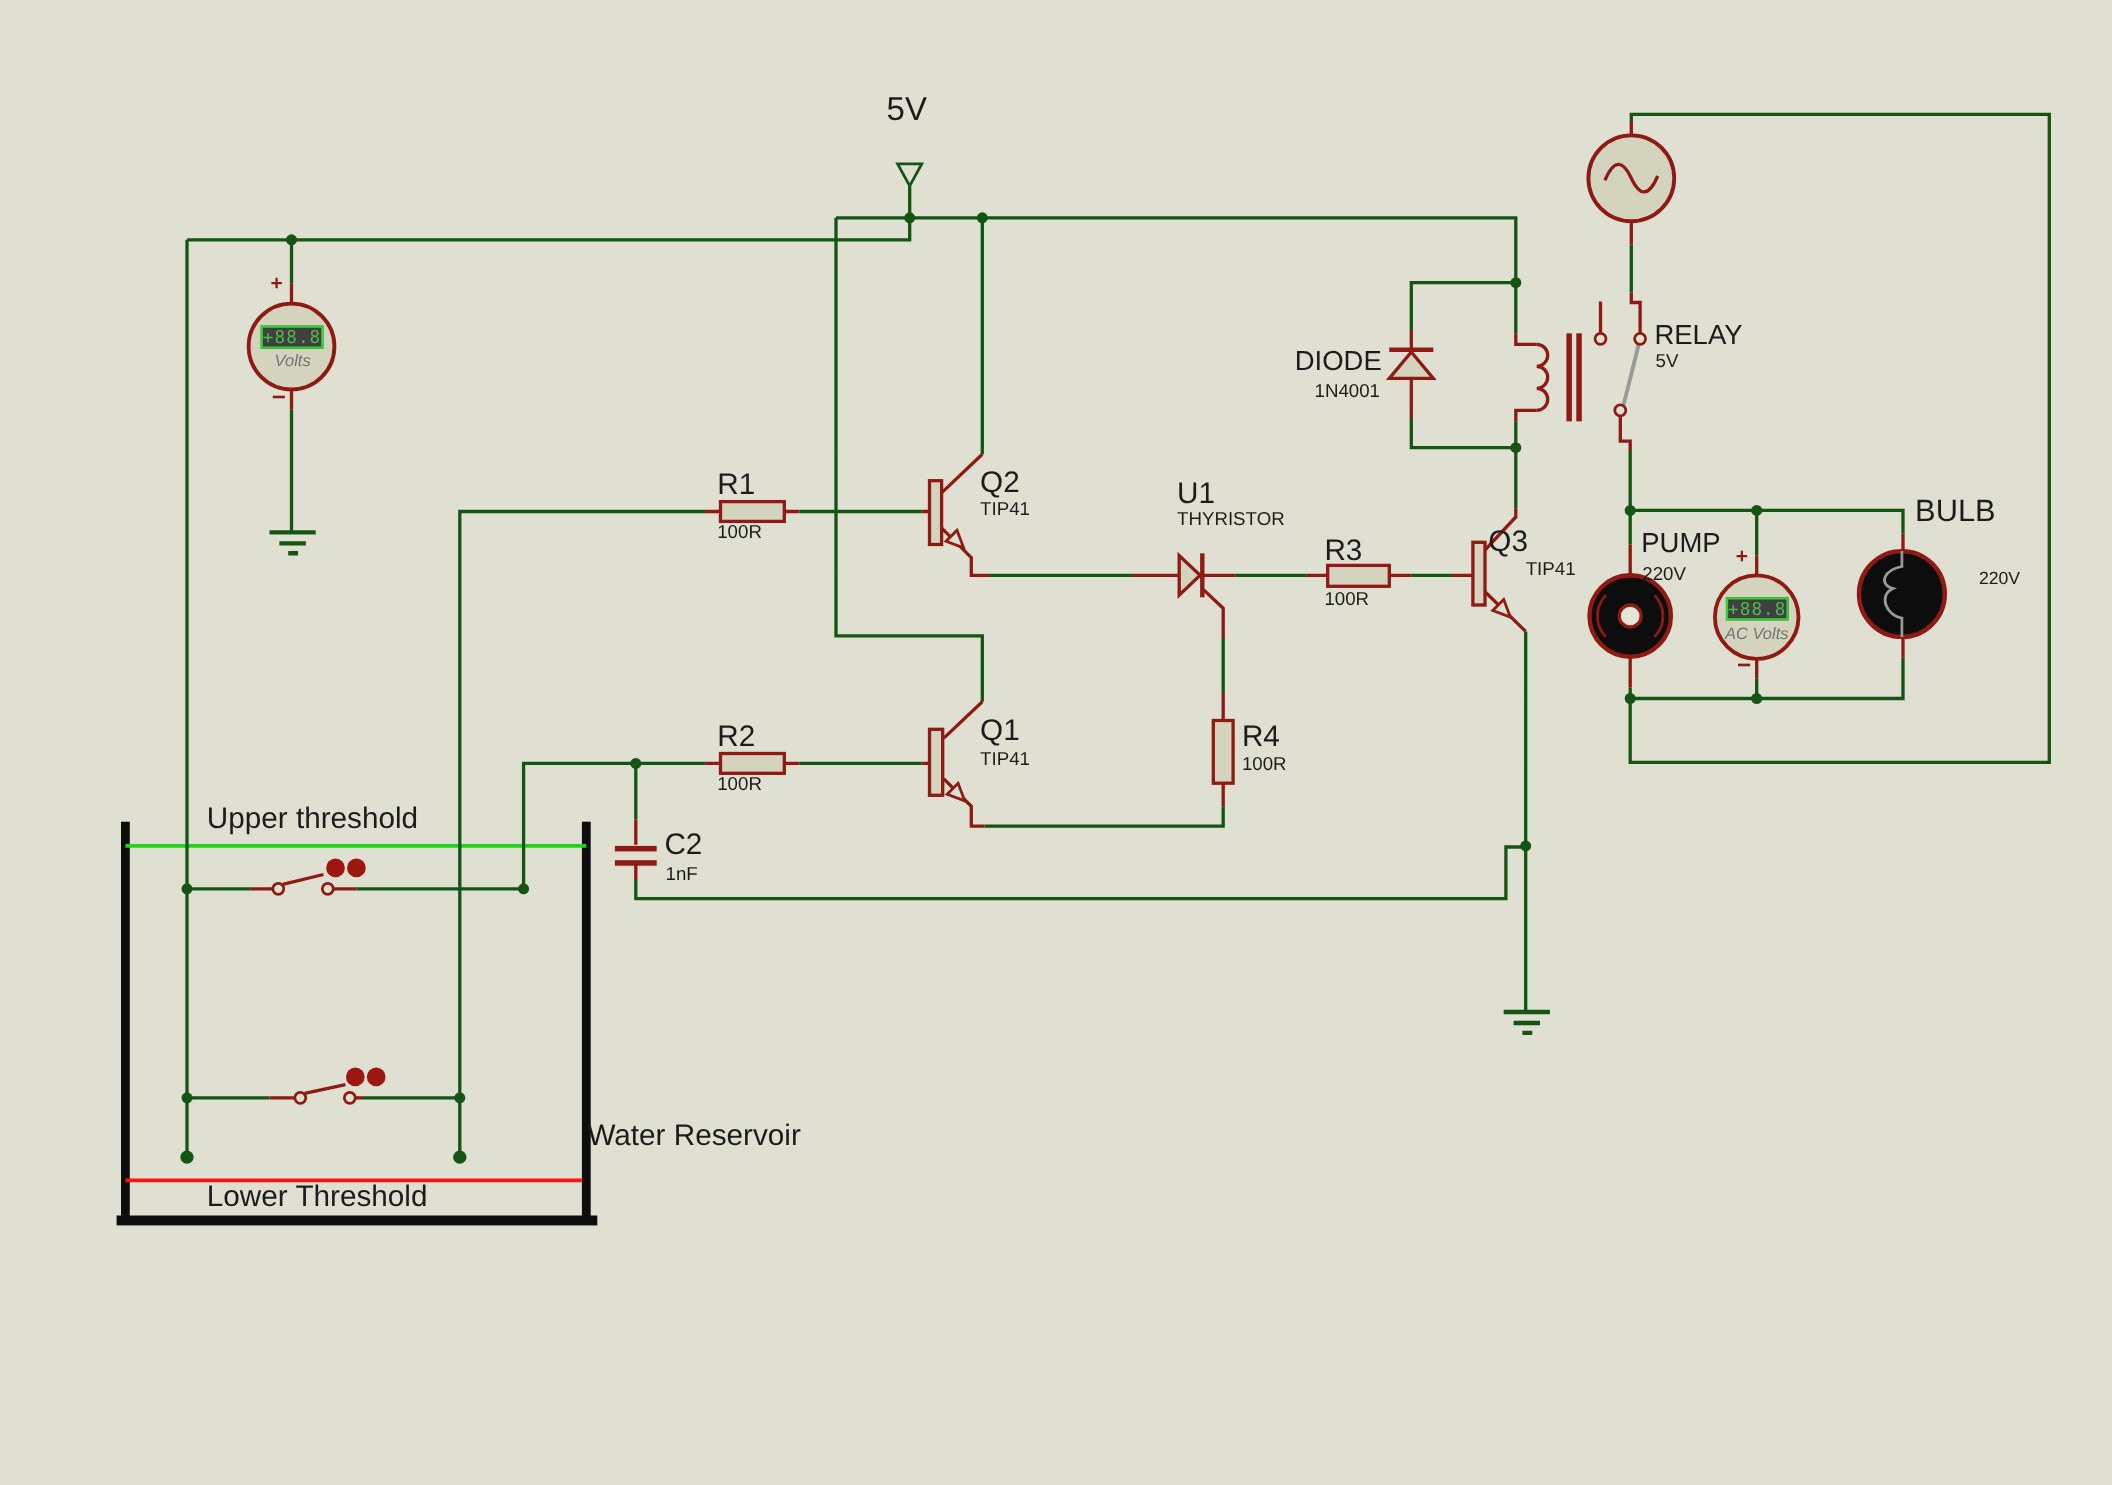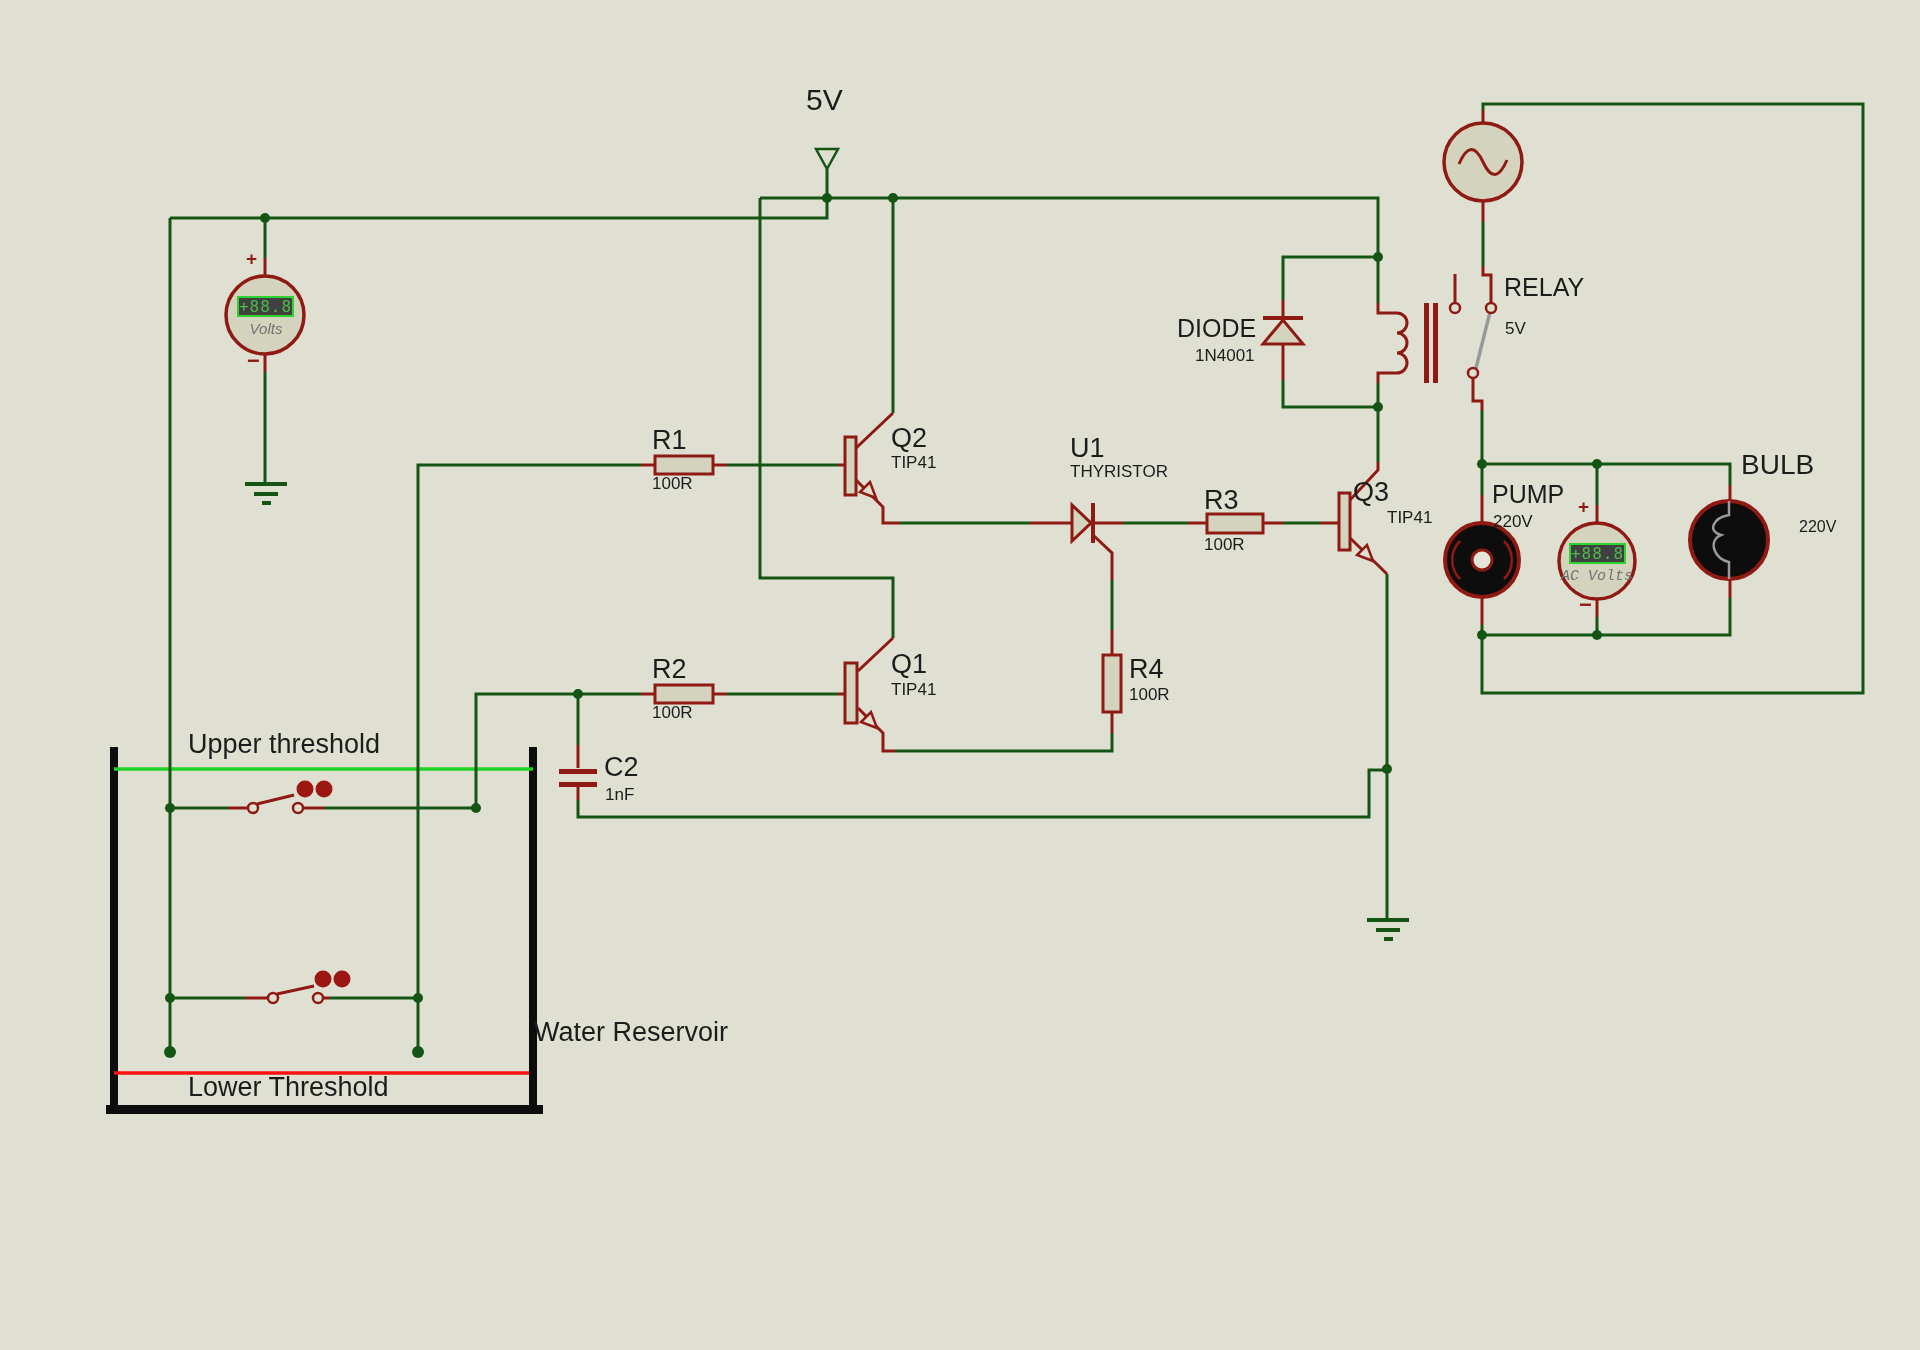--- a/index.html
+++ b/index.html
@@ -238,36 +238,36 @@
 
 <div class="lbl ref" style="left:1129px;top:655px;">R4</div>
 <div class="lbl val" style="left:1129px;top:686px;">100R</div>
 
 <div class="lbl ref" style="left:1353px;top:478px;">Q3</div>
 <div class="lbl val" style="left:1387px;top:509px;">TIP41</div>
 
 <div class="lbl big" style="left:1177px;top:315px;">DIODE</div>
 <div class="lbl val" style="left:1195px;top:347px;">1N4001</div>
 
-<div class="lbl big" style="left:1504px;top:274px;">RELAY</div>
+<div class="lbl big" style="left:1504px;top:292px;">RELAY</div>
 <div class="lbl val" style="left:1505px;top:320px;">5V</div>
 
 <div class="lbl big" style="left:1492px;top:481px;">PUMP</div>
 <div class="lbl val" style="left:1493px;top:513px;">220V</div>
 
 <div class="lbl big" style="left:1741px;top:450px;font-size:28px;">BULB</div>
 <div class="lbl val" style="left:1799px;top:519px;font-size:16px;">220V</div>
 
 <div class="lcd" style="left:237px;top:296px;width:57px;height:21px;">+88.8</div>
 <div class="lbl unit" style="left:266px;top:321px;">Volts</div>
 <div class="lbl pm" style="left:246px;top:249px;">+</div>
 <div class="lbl pm minus" style="left:247px;top:349px;">−</div>
 
 <div class="lcd" style="left:1569px;top:543px;width:57px;height:21px;">+88.8</div>
-<div class="lbl unit" style="left:1597px;top:569px;font-family:Liberation Mono, monospace;">AC Volts</div>
+<div class="lbl unit" style="left:1597px;top:569px;">AC Volts</div>
 <div class="lbl pm" style="left:1578px;top:497px;">+</div>
 <div class="lbl pm minus" style="left:1579px;top:593px;">−</div>
 
 <div class="lbl thresh" style="left:188px;top:730px;">Upper threshold</div>
 <div class="lbl thresh" style="left:188px;top:1073px;">Lower Threshold</div>
 <div class="lbl resv" style="left:534px;top:1018px;">Water Reservoir</div>
 
 </div>
 
 </body></html>

